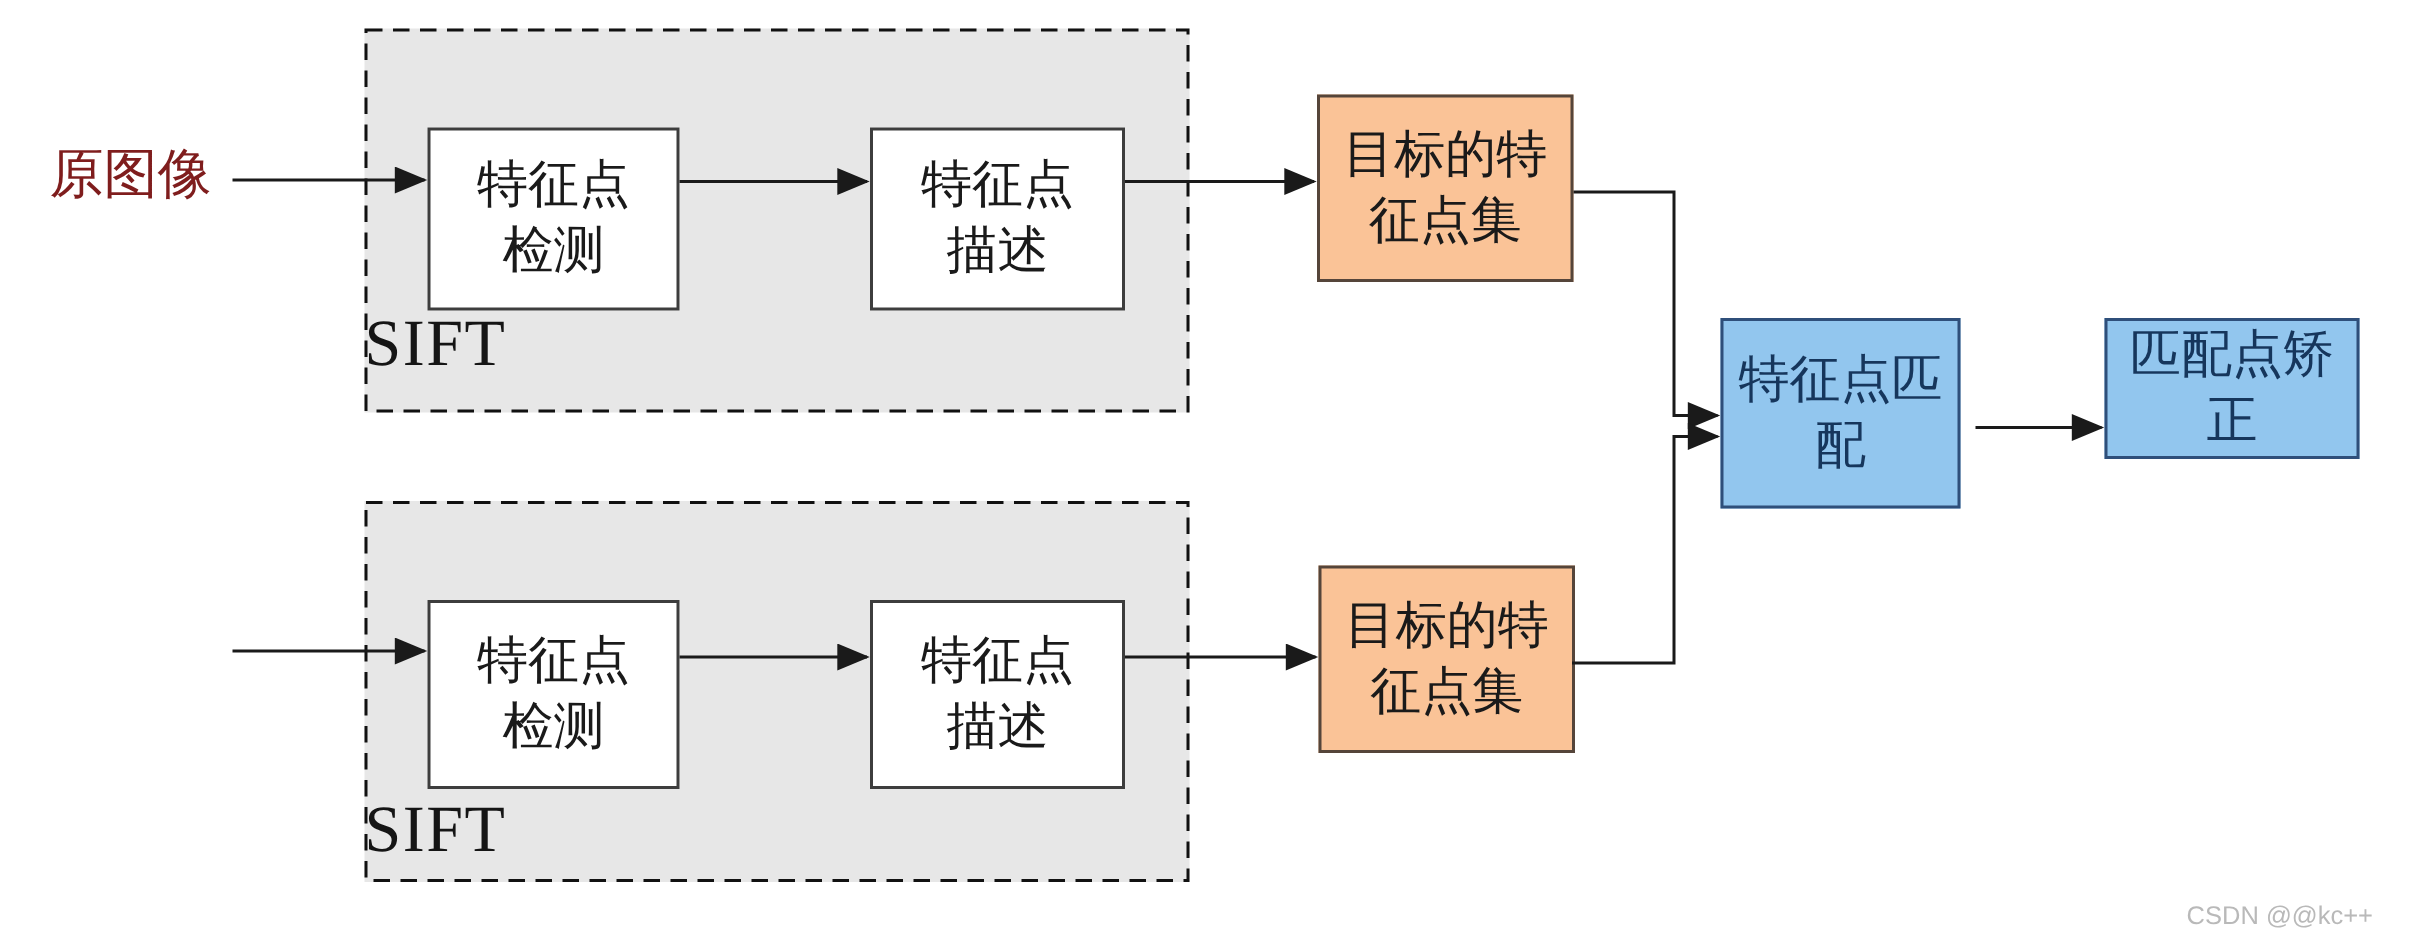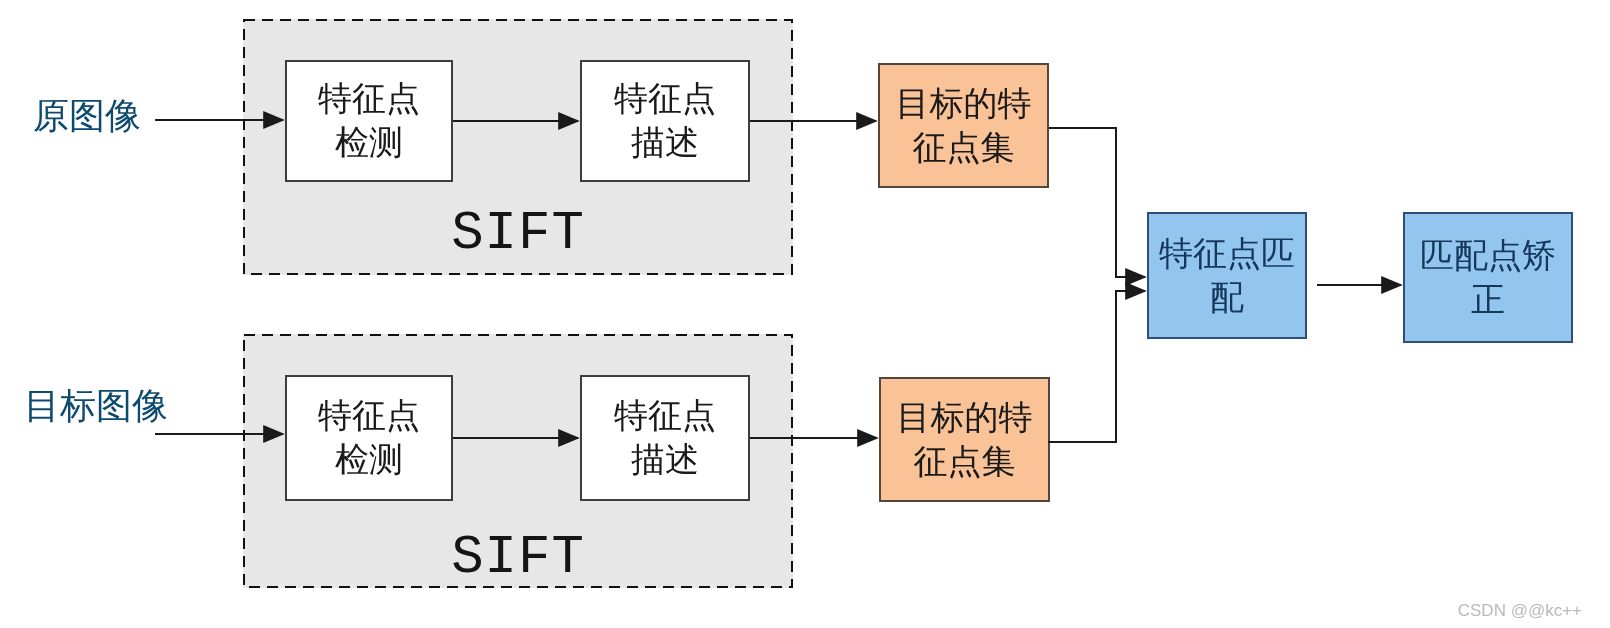--- a/index.html
+++ b/index.html
@@ -7,65 +7,64 @@
     position:relative;width:1610px;height:628px;background:#ffffff;overflow:hidden;
     font-family:"Liberation Serif","DejaVu Serif",serif;
   }
   .abs{position:absolute;box-sizing:border-box;}
   .sift-group{background:var(--sift-group-fill);}
   .box{
     display:flex;align-items:center;justify-content:center;
     text-align:center;white-space:pre-line;
     font-size:34px;line-height:44px;color:var(--text);
   }
-  .process{background:var(--process-fill);border:2px solid var(--box-border);}
+  .process{background:var(--process-fill);border:2px solid var(--box-border);margin-top:25px;}
   .feature{background:var(--feature-fill);border:2px solid var(--feature-border);}
   .match{background:var(--match-fill);border:2px solid var(--match-border);color:var(--match-text);}
   .sift-title{
-    text-align:center;font-size:54px;color:#151515;letter-spacing:1px;font-family:Liberation Mono, monospace;
+    font-size:44px;color:#151515;letter-spacing:1px;
   }
   .row-label{
-    font-size:36px;color:#0c4a6e;white-space:nowrap;
+    font-size:36px;color:#7f1d1d;white-space:nowrap;
   }
   .overlay{position:absolute;left:0;top:0;pointer-events:none;}
   .watermark{
     font-family:"Liberation Sans","DejaVu Sans",sans-serif;
     font-size:17px;color:var(--watermark);white-space:nowrap;
   }
 </style>
 </head>
 <body>
 
 <div class="canvas">
 
   <div class="abs sift-group" style="left:243px;top:19px;width:550px;height:256px"></div>
   <div class="abs sift-group" style="left:243px;top:334px;width:550px;height:254px"></div>
 
   <div class="abs row-label" style="left:33px;top:92px">原图像</div>
-  <div class="abs row-label" style="left:24px;top:382px">目标图像</div>
 
   <div class="abs box process" style="left:285px;top:60px;width:168px;height:122px">特征点
 检测</div>
   <div class="abs box process" style="left:580px;top:60px;width:170px;height:122px">特征点
 描述</div>
   <div class="abs sift-title" style="left:243px;top:203px;width:550px">SIFT</div>
   <div class="abs box feature" style="left:878px;top:63px;width:171px;height:125px">目标的特
 征点集</div>
 
   <div class="abs box process" style="left:285px;top:375px;width:168px;height:126px">特征点
 检测</div>
   <div class="abs box process" style="left:580px;top:375px;width:170px;height:126px">特征点
 描述</div>
   <div class="abs sift-title" style="left:243px;top:527px;width:550px">SIFT</div>
   <div class="abs box feature" style="left:879px;top:377px;width:171px;height:125px">目标的特
 征点集</div>
 
   <div class="abs box match" style="left:1147px;top:212px;width:160px;height:127px">特征点匹
 配</div>
-  <div class="abs box match" style="left:1403px;top:212px;width:170px;height:131px">匹配点矫
+  <div class="abs box match" style="left:1403px;top:212px;width:170px;height:94px">匹配点矫
 正</div>
 
   <svg class="overlay" width="1610" height="628" viewBox="0 0 1610 628">
     <defs>
       <marker id="ah" viewBox="0 0 12 10" refX="11" refY="5" markerUnits="userSpaceOnUse" markerWidth="23" markerHeight="18" orient="auto">
         <path d="M0,0 L12,5 L0,10 Z" fill="var(--line)"></path>
       </marker>
     </defs>
 
     <rect x="244" y="20" width="548" height="254" fill="none" stroke="#111" stroke-width="2" stroke-dasharray="11 7"></rect>

